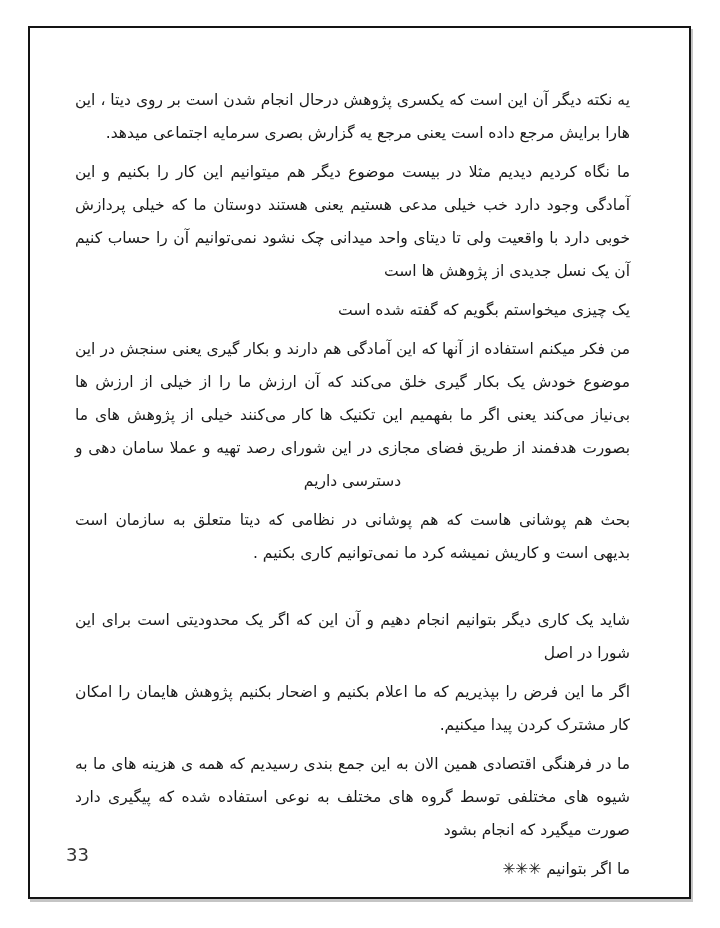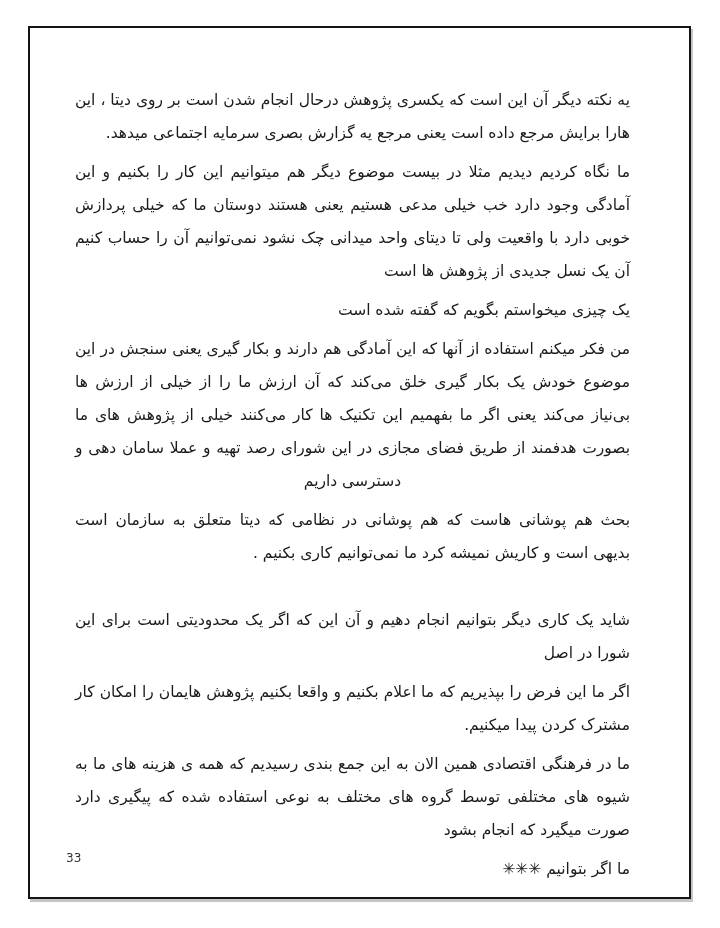--- a/index.html
+++ b/index.html
@@ -53,36 +53,36 @@
     margin-top: 34px;
   }
   .para.end-marks {
     text-align: right;
   }
   .page-number {
     position: absolute;
     left: 36px;
     bottom: 32px;
     font-family: "DejaVu Sans", sans-serif;
-    font-size: 12px;
+    font-size: 18px;
     color: #333333;
     direction: ltr;
   }
 </style>
 </head>
 <body>
 
 <div class="canvas">
   <div class="page">
     <div class="text-area">
       <p class="para">یه نکته دیگر آن این است که یکسری پژوهش درحال انجام شدن است بر روی دیتا ، این هارا برایش مرجع داده است یعنی مرجع یه گزارش بصری سرمایه اجتماعی میدهد.</p>
       <p class="para">ما نگاه کردیم دیدیم مثلا در بیست موضوع دیگر هم میتوانیم این کار را بکنیم و این آمادگی وجود دارد خب خیلی مدعی هستیم یعنی هستند دوستان ما که خیلی پردازش خوبی دارد با واقعیت ولی تا دیتای واحد میدانی چک نشود نمی‌توانیم آن را حساب کنیم آن یک نسل جدیدی از پژوهش ها است</p>
       <p class="para">یک چیزی میخواستم بگویم که گفته شده است</p>
       <p class="para center-last">من فکر میکنم استفاده از آنها که این آمادگی هم دارند و بکار گیری یعنی سنجش در این موضوع خودش یک بکار گیری خلق می‌کند که آن ارزش ما را از خیلی از ارزش ها بی‌نیاز می‌کند یعنی اگر ما بفهمیم این تکنیک ها کار می‌کنند خیلی از پژوهش های ما بصورت هدفمند از طریق فضای مجازی در این شورای رصد تهیه و عملا سامان دهی و دسترسی داریم</p>
       <p class="para">بحث هم پوشانی هاست که هم پوشانی در نظامی که دیتا متعلق به سازمان است بدیهی است و کاریش نمیشه کرد ما نمی‌توانیم کاری بکنیم .</p>
       <p class="para gap-top">شاید یک کاری دیگر بتوانیم انجام دهیم و آن این که اگر یک محدودیتی است برای این شورا در اصل</p>
-      <p class="para">اگر ما این فرض را بپذیریم که ما اعلام بکنیم و واقعا بکنیم پژوهش هایمان را امکان کار مشترک کردن پیدا میکنیم.</p>
+      <p class="para">اگر ما این فرض را بپذیریم که ما اعلام بکنیم و اضحار بکنیم پژوهش هایمان را امکان کار مشترک کردن پیدا میکنیم.</p>
       <p class="para">ما در فرهنگی اقتصادی همین الان به این جمع بندی رسیدیم که همه ی هزینه های ما به شیوه های مختلفی توسط گروه های مختلف به نوعی استفاده شده که پیگیری دارد صورت میگیرد که انجام بشود</p>
       <p class="para end-marks">ما اگر بتوانیم ✳✳✳</p>
     </div>
     <div class="page-number">33</div>
   </div>
 </div>
 
 </body></html>

